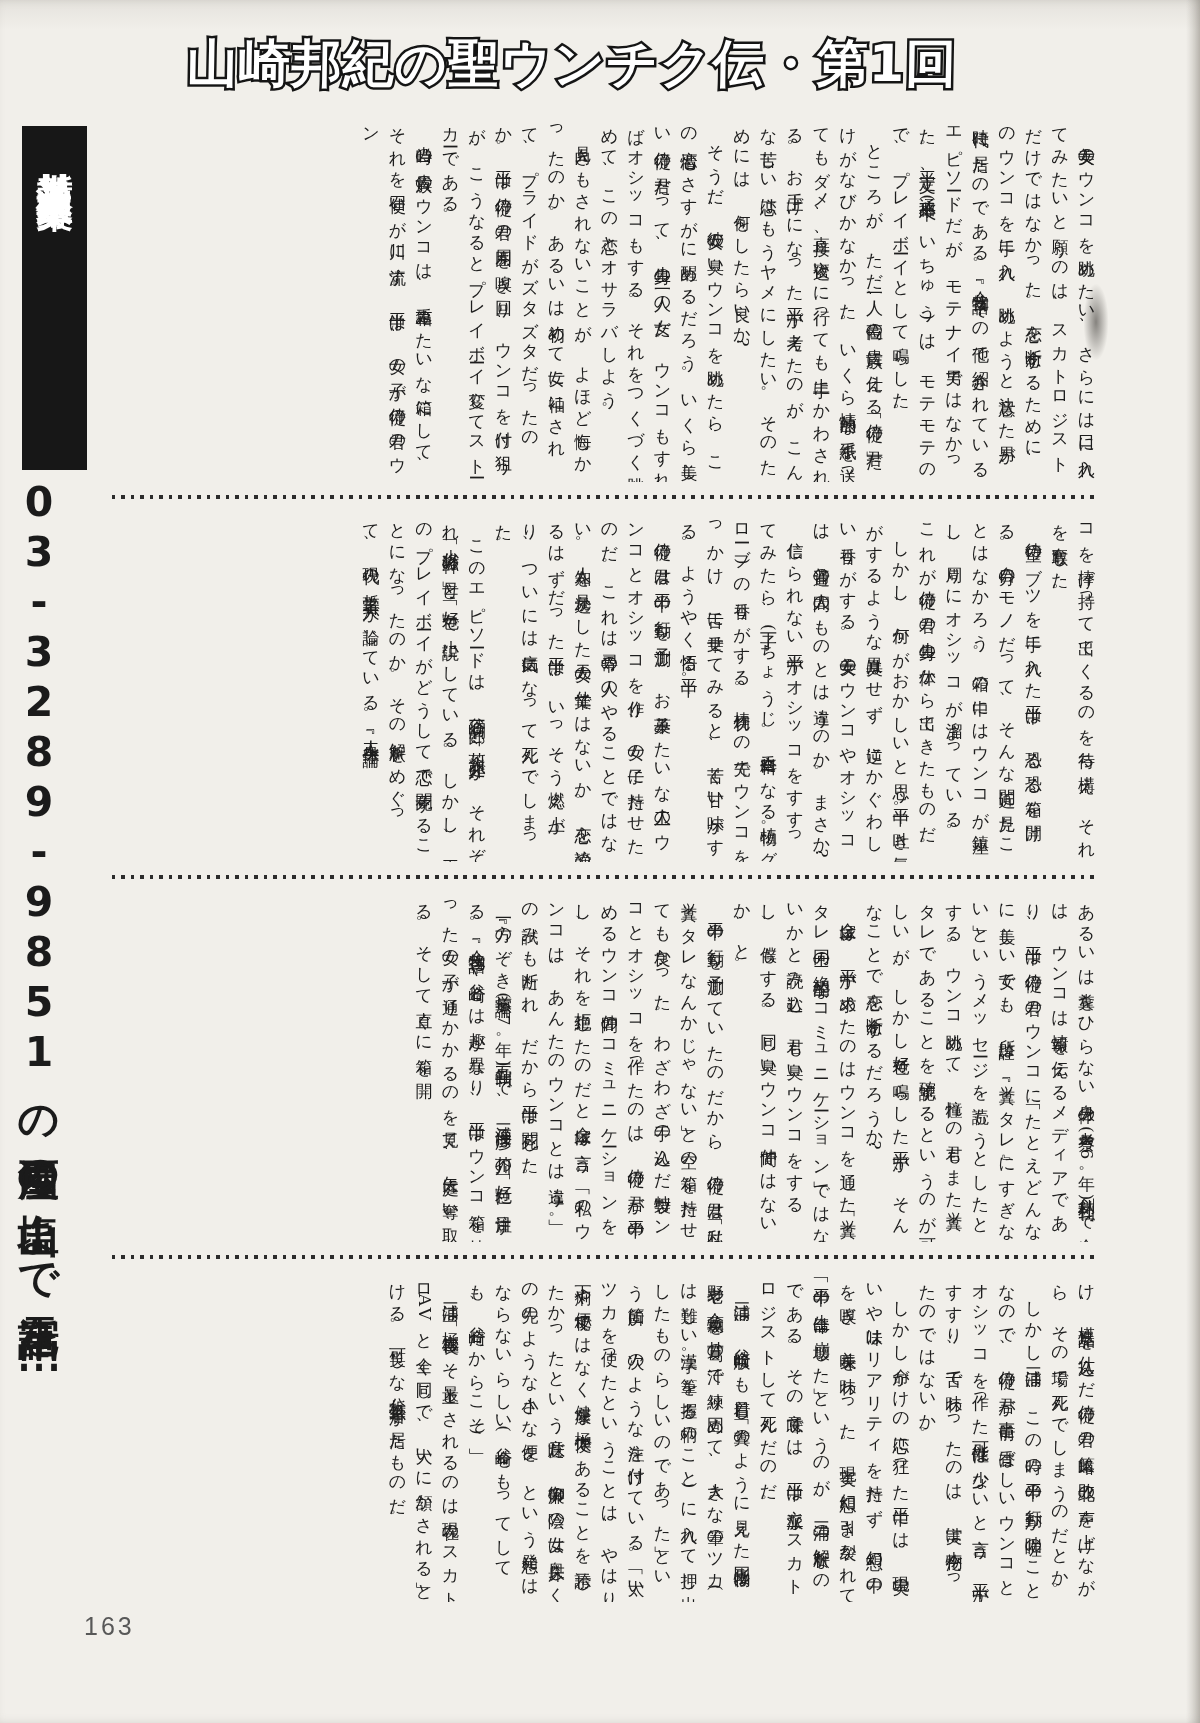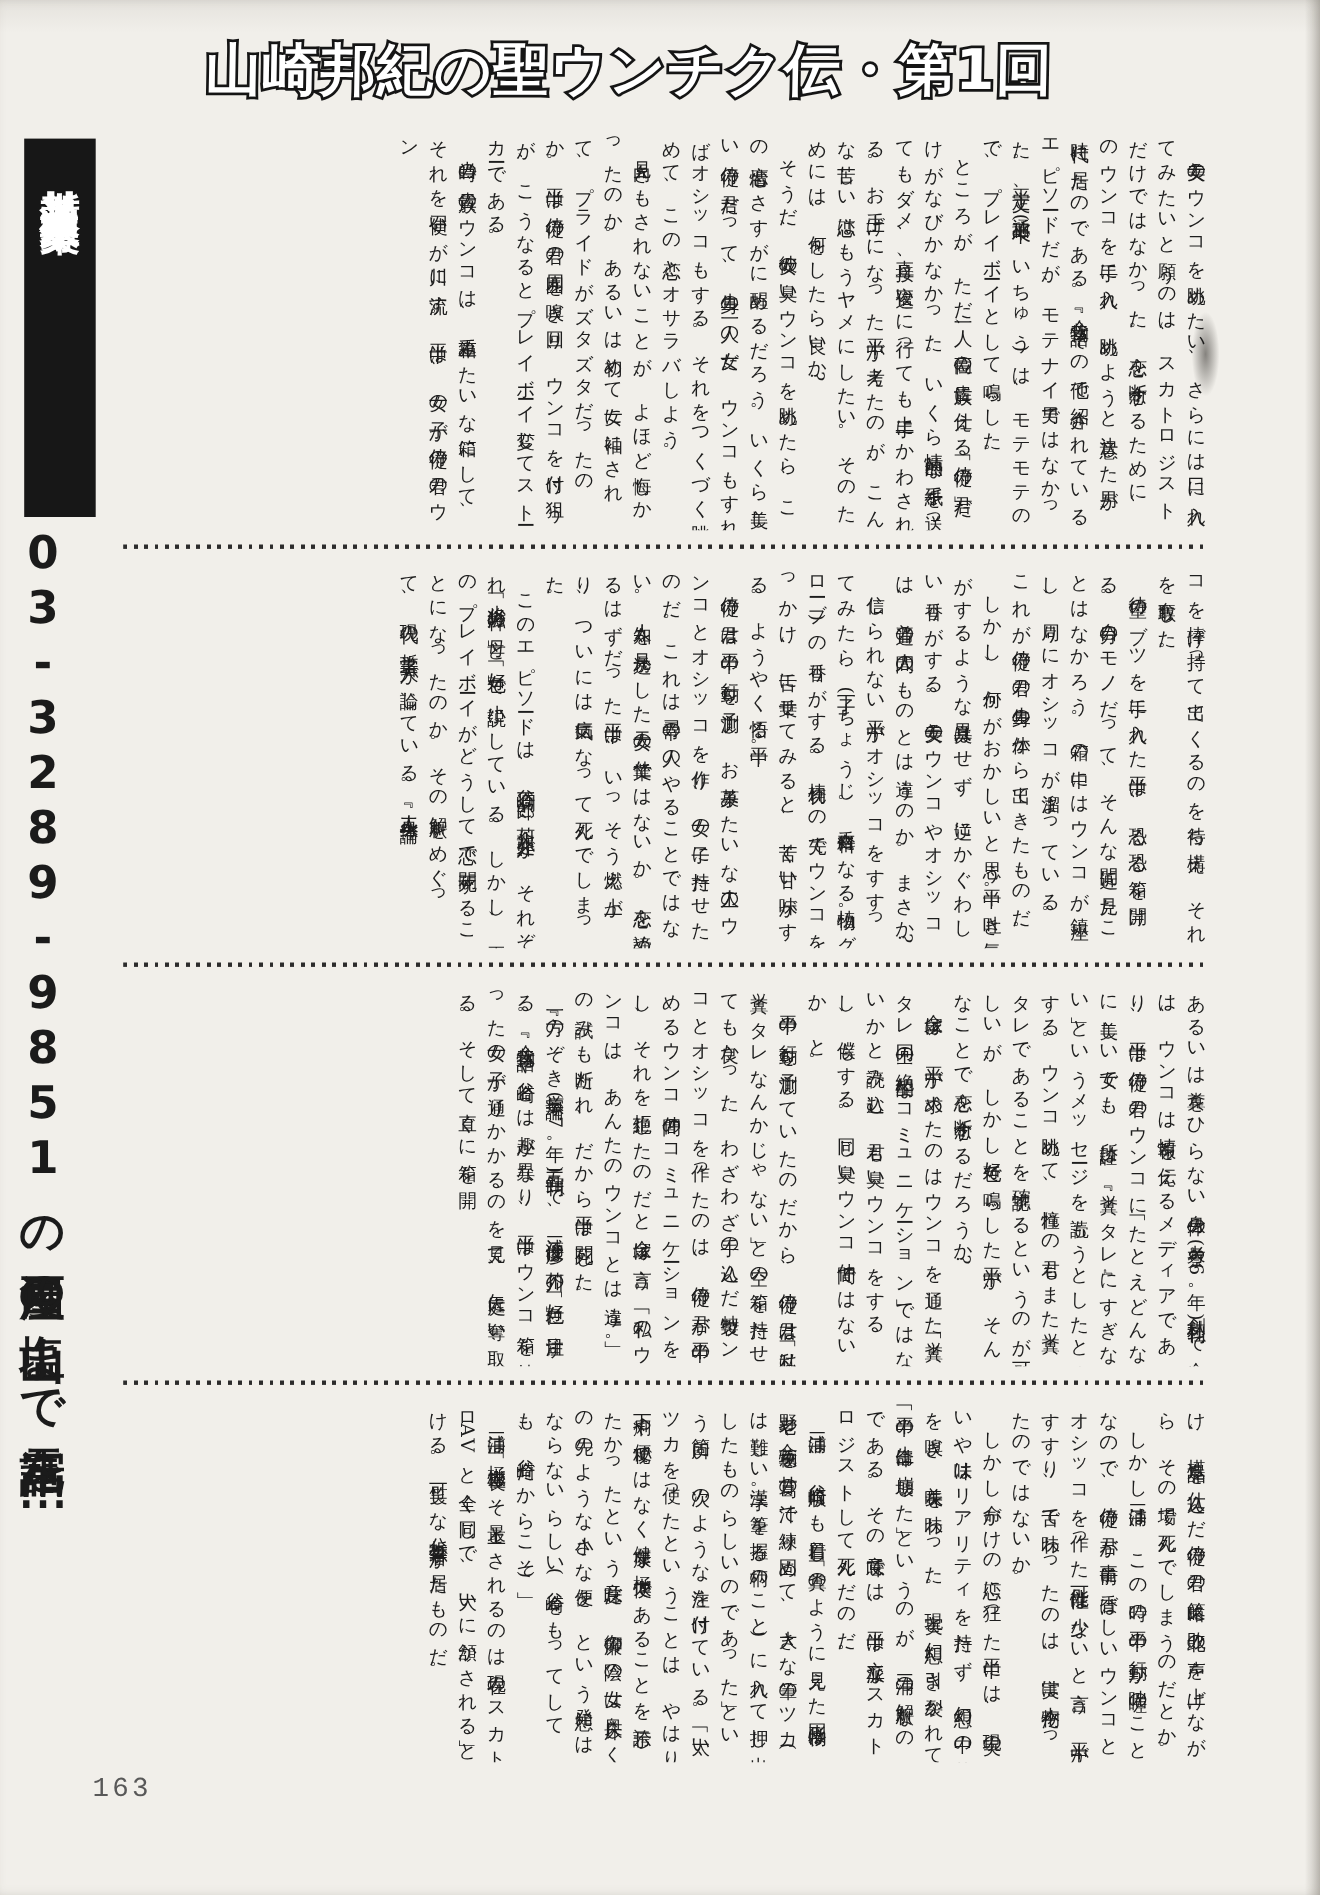--- a/index.html
+++ b/index.html
@@ -51,21 +51,21 @@
   .b1{height:366px;}
   .b2{height:350px;}
   .b3{height:350px;}
   .b4{height:330px;}
   .divider{
     width:988px;height:4px;margin:13px 0;
     background:repeating-linear-gradient(to right,#2c2c2c 0 3.5px, transparent 3.5px 9.5px);
   }
   .pagenum{
     position:absolute;left:84px;top:1612px;
-    font-family:Liberation Mono, monospace;font-size:25px;
+    font-family:Liberation Sans, sans-serif;font-size:25px;
     color:#585858;letter-spacing:3px;
   }
 </style>
 </head>
 <body>
 
 <div class="page">
 
   <div class="title">山崎邦紀の聖ウンチク伝・第1回</div>
 

